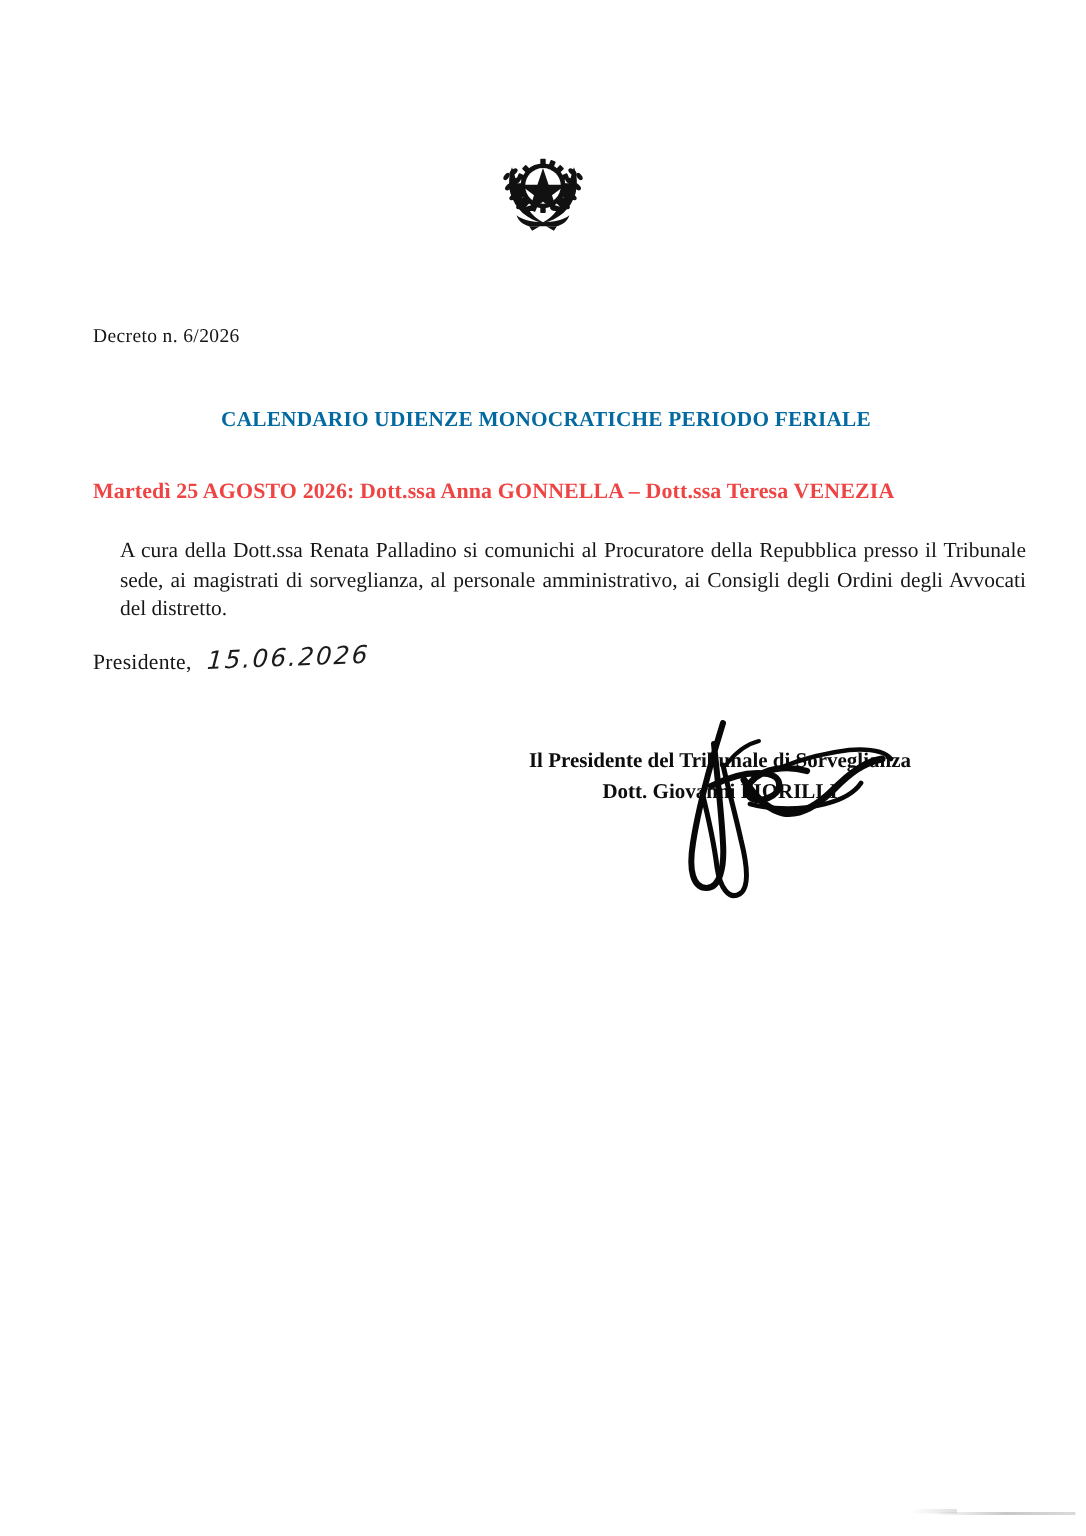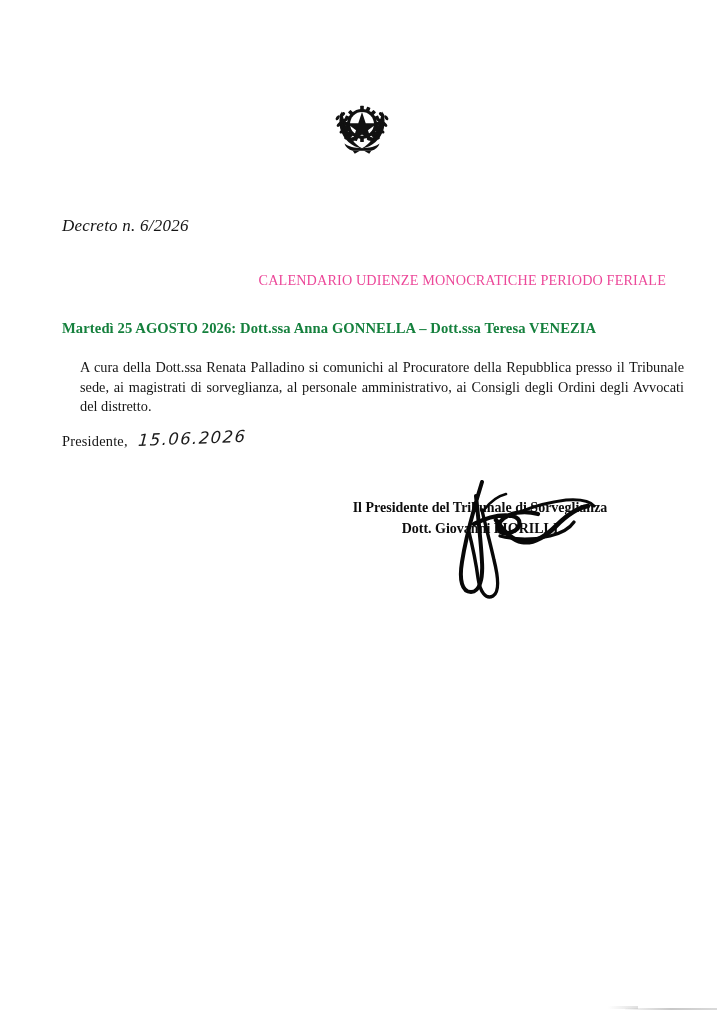--- a/index.html
+++ b/index.html
@@ -56,50 +56,49 @@
   .doc-title span {
     border-bottom: 1.7px solid #0b0b0b;
     padding-bottom: 1px;
   }
 
   
   .decree-no {
     position: absolute;
     left: 62px;
     top: 216px;
-    font-size: 17px;
+    font-size: 13px;
     letter-spacing: 0.25px;
     white-space: pre;
     color: #151515;
-    font-style: italic;
   }
 
   
   .subheading {
     position: absolute;
     left: 62px;
     right: 58px;
     top: 272px;
-    text-align: right;
-    font-weight: normal;
+    text-align: center;
+    font-weight: bold;
     font-size: 14.2px;
     letter-spacing: 0.15px;
-    color: #ec4899;
+    color: #0369a1;
   }
 
   
   .hearing-line {
     position: absolute;
     left: 62px;
     top: 320px;
     font-weight: bold;
     font-size: 14.6px;
     letter-spacing: 0.1px;
     white-space: nowrap;
-    color: #15803d;
+    color: #ef4444;
   }
 
   
   .body-par {
     position: absolute;
     left: 80px;
     width: 604px;
     top: 358px;
     text-align: justify;
     text-justify: inter-word;

